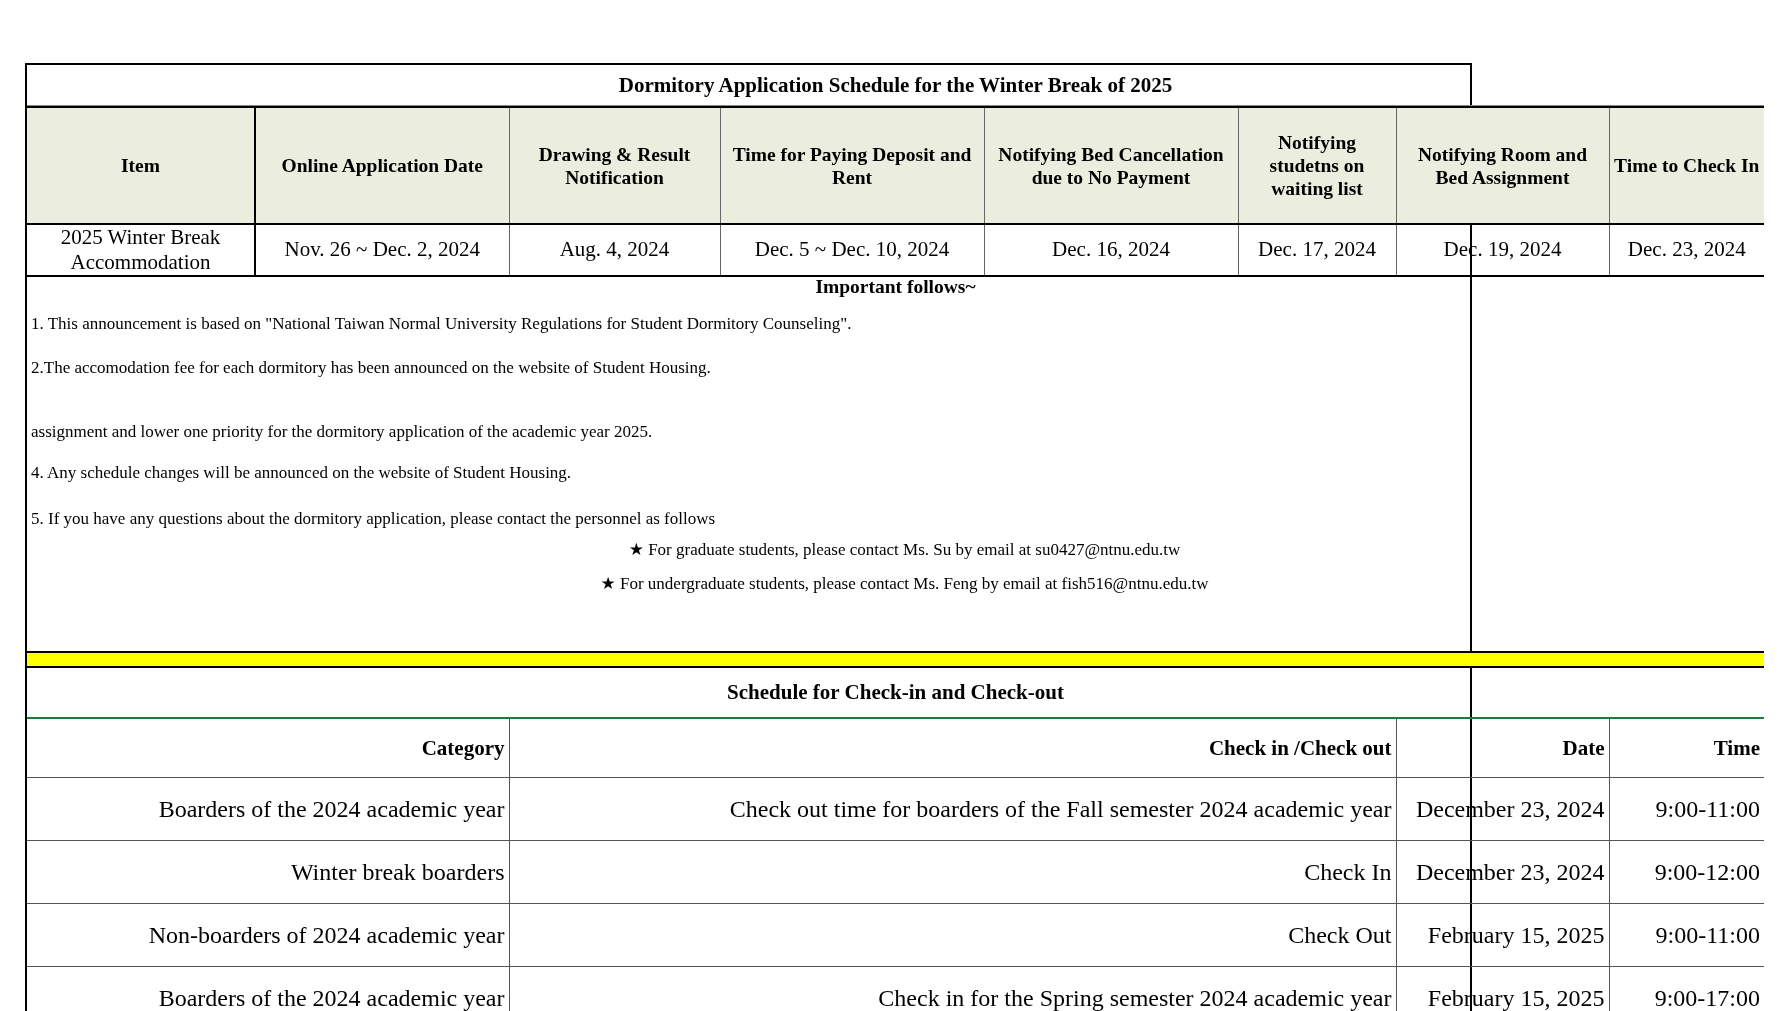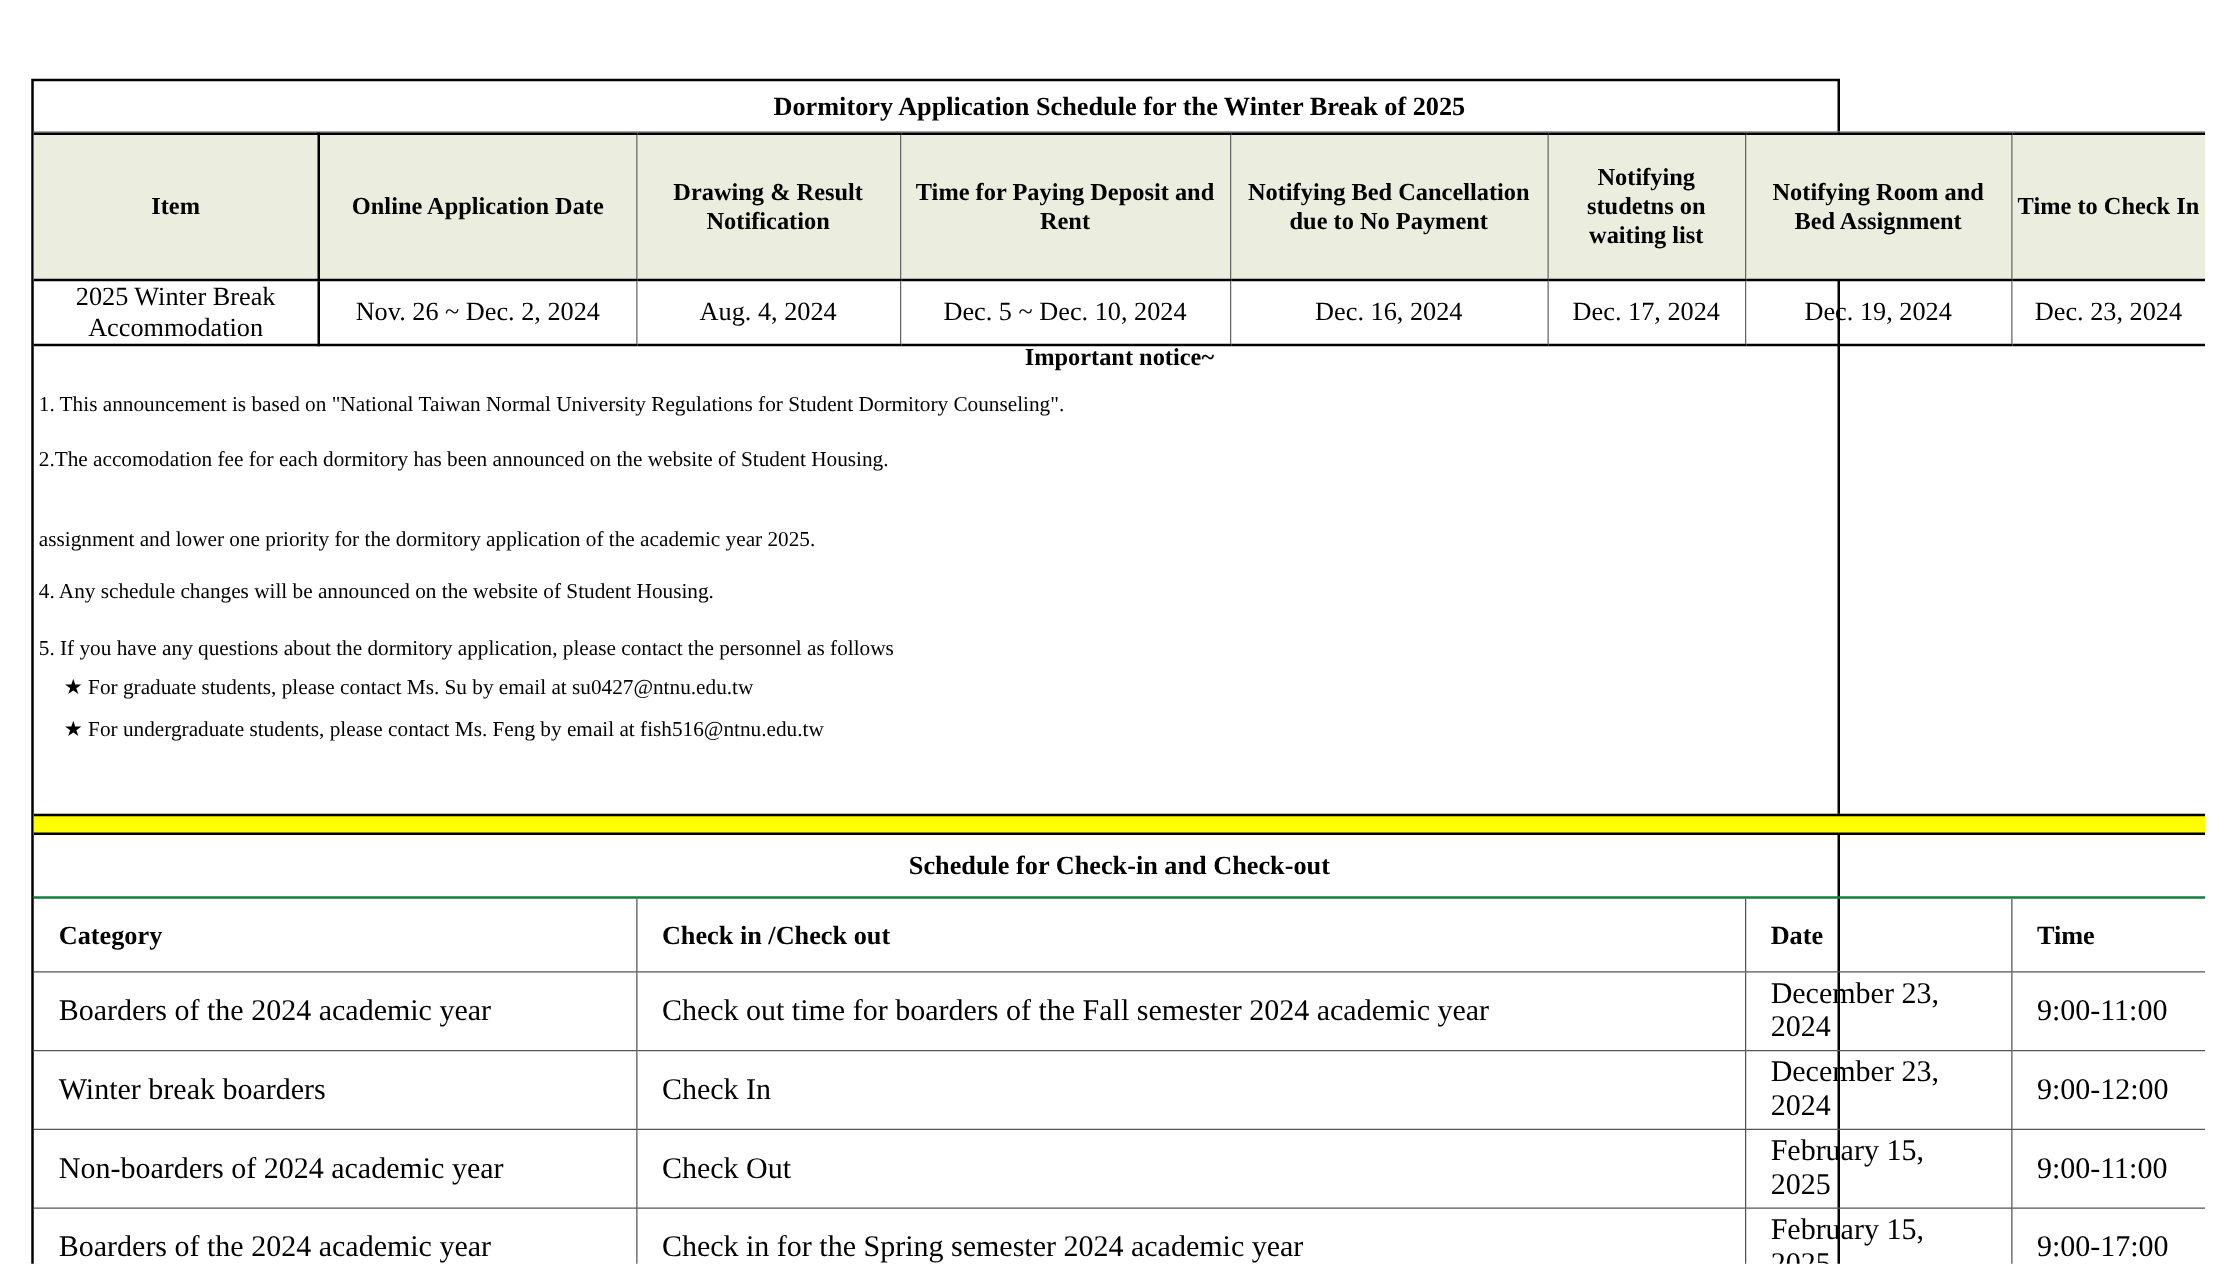--- a/index.html
+++ b/index.html
@@ -17,28 +17,28 @@
   .upper th { background:#EBEEDE; font-weight:bold; font-size:19.5px; height:115px;
               border-right:1px solid #666; border-top:2px solid #000; border-bottom:2px solid #000; }
   .upper th:first-child { border-right:2px solid #000; }
   .upper th:last-child, .upper td:last-child { border-right:none; }
   .upper td { font-size:21px; height:49px; border-right:1px solid #666; border-bottom:2px solid #000; }
   .upper td:first-child { border-right:2px solid #000; }
   .notice { left:0; top:208px; width:1737px; height:380px; }
   .notice-title { position:absolute; left:0; width:100%; top:0; height:24px; text-align:center;
                   font-weight:bold; font-size:19.5px; line-height:24px; top:2px; }
   .nline { position:absolute; left:4px; right:6px; font-size:17px; line-height:28px; }
-  .star { padding-left:20px; }
+  .star { padding-left:20px;text-align:center; }
   .yellow { left:0; top:586px; width:1737px; height:17px; background:#FFFF00;
             border-top:2px solid #000; border-bottom:2px solid #000; }
   .sched-title { left:0; top:603px; width:1737px; height:51px; display:flex; align-items:center;
                  justify-content:center; font-weight:bold; font-size:21px;
                  border-bottom:2px solid #15803d; }
   .lower { position:absolute; left:0; top:654px; width:1737px; }
-  .lower th, .lower td { text-align:left; vertical-align:middle; border:1px solid #555; padding:0 20px; }
+  .lower th, .lower td { text-align:right; vertical-align:middle; border:1px solid #555; padding:0 4px; }
   .lower th { font-weight:bold; font-size:21px; height:58px; border-top:none; }
   .lower td { font-size:24px; height:62px; }
   .lower tr > *:first-child { border-left:none; }
   .lower tr > *:last-child { border-right:none; }
   .lower tr:last-child td { border-bottom:none; }
 </style>
 </head>
 <body>
 
 <div class="frame">
@@ -74,21 +74,21 @@
       <td>Dec. 5 ~ Dec. 10, 2024</td>
       <td>Dec. 16, 2024</td>
       <td>Dec. 17, 2024</td>
       <td>Dec. 19, 2024</td>
       <td>Dec. 23, 2024</td>
     </tr>
   </tbody>
     </table>
 
   <div class="abs notice">
-    <div class="notice-title">Important notice~</div>
+    <div class="notice-title">Important follows~</div>
     <div class="nline" style="top:37px">1. This announcement is based on "National Taiwan Normal University Regulations for Student Dormitory Counseling".</div>
     <div class="nline" style="top:81px">2.The accomodation fee for each dormitory has been announced on the website of Student Housing.</div>
     <div class="nline" style="top:145px">assignment and lower one priority for the dormitory application of the academic year 2025.</div>
     <div class="nline" style="top:186px">4. Any schedule changes will be announced on the website of Student Housing.</div>
     <div class="nline" style="top:232px">5. If you have any questions about the dormitory application, please contact the personnel as follows</div>
     <div class="nline star" style="top:263px">★ For graduate students, please contact Ms. Su by email at su0427@ntnu.edu.tw</div>
     <div class="nline star" style="top:297px">★ For undergraduate students, please contact Ms. Feng by email at fish516@ntnu.edu.tw</div>
   </div>
 
   <div class="abs yellow"></div>

